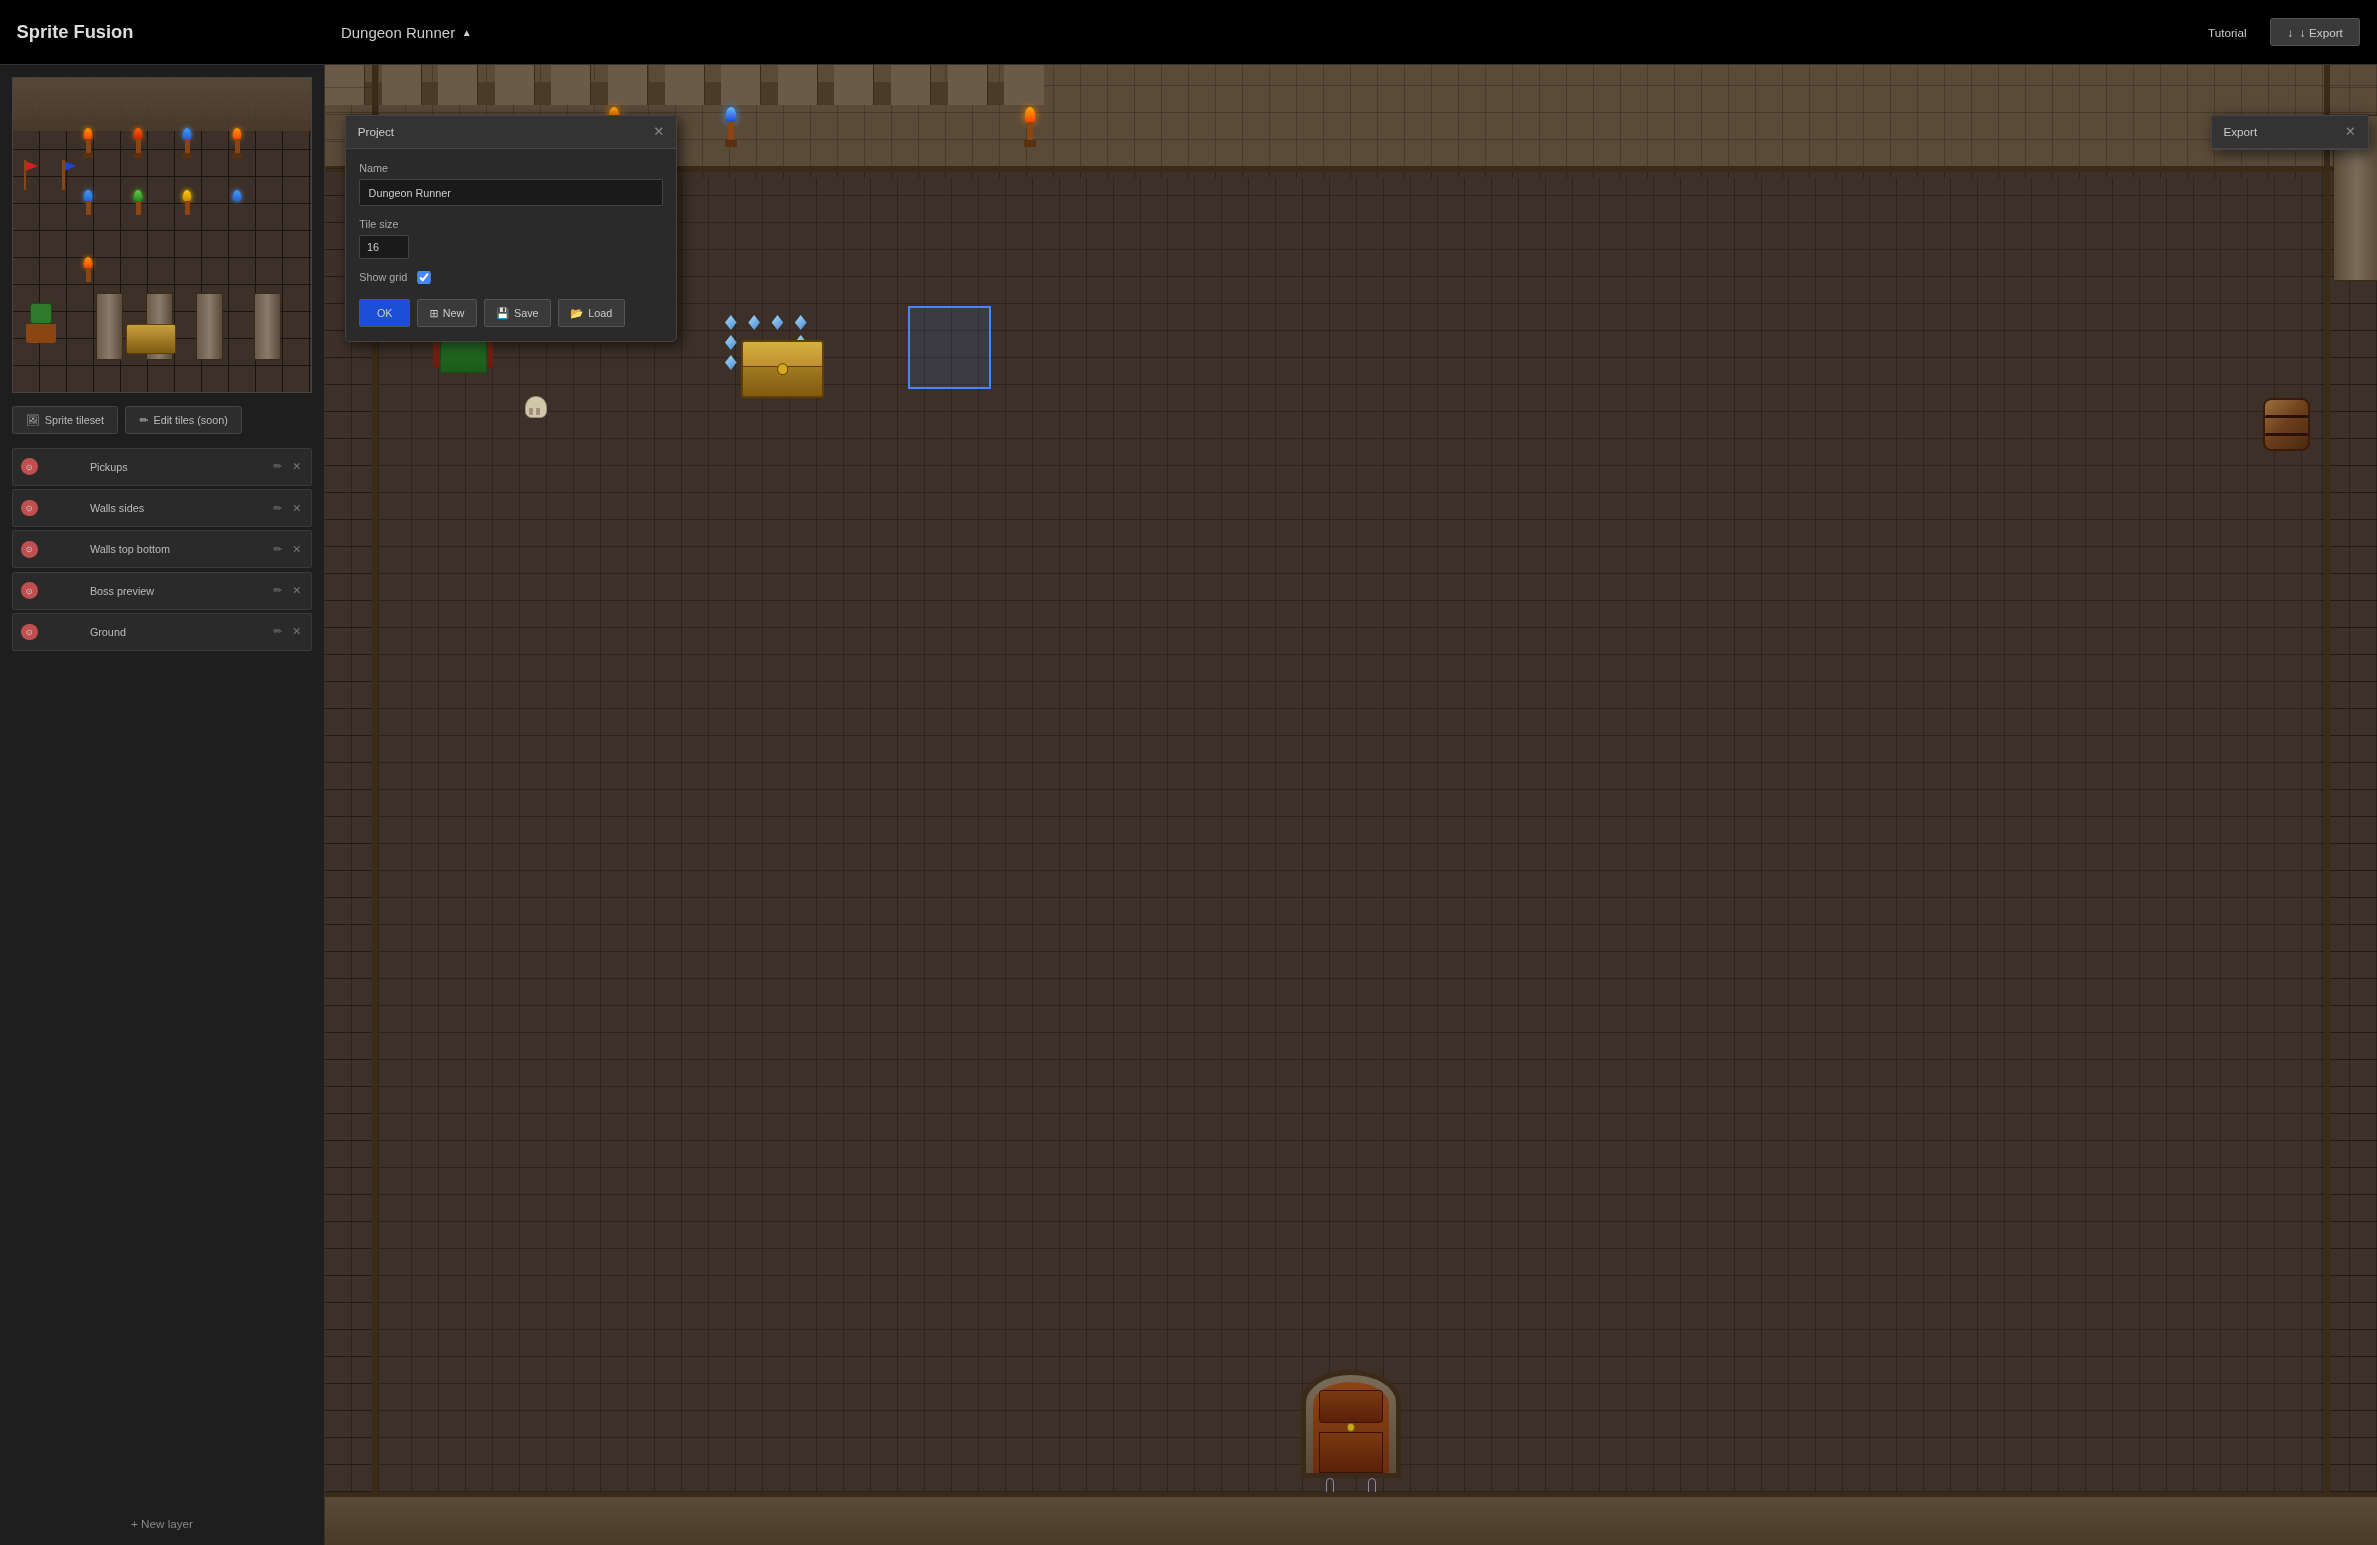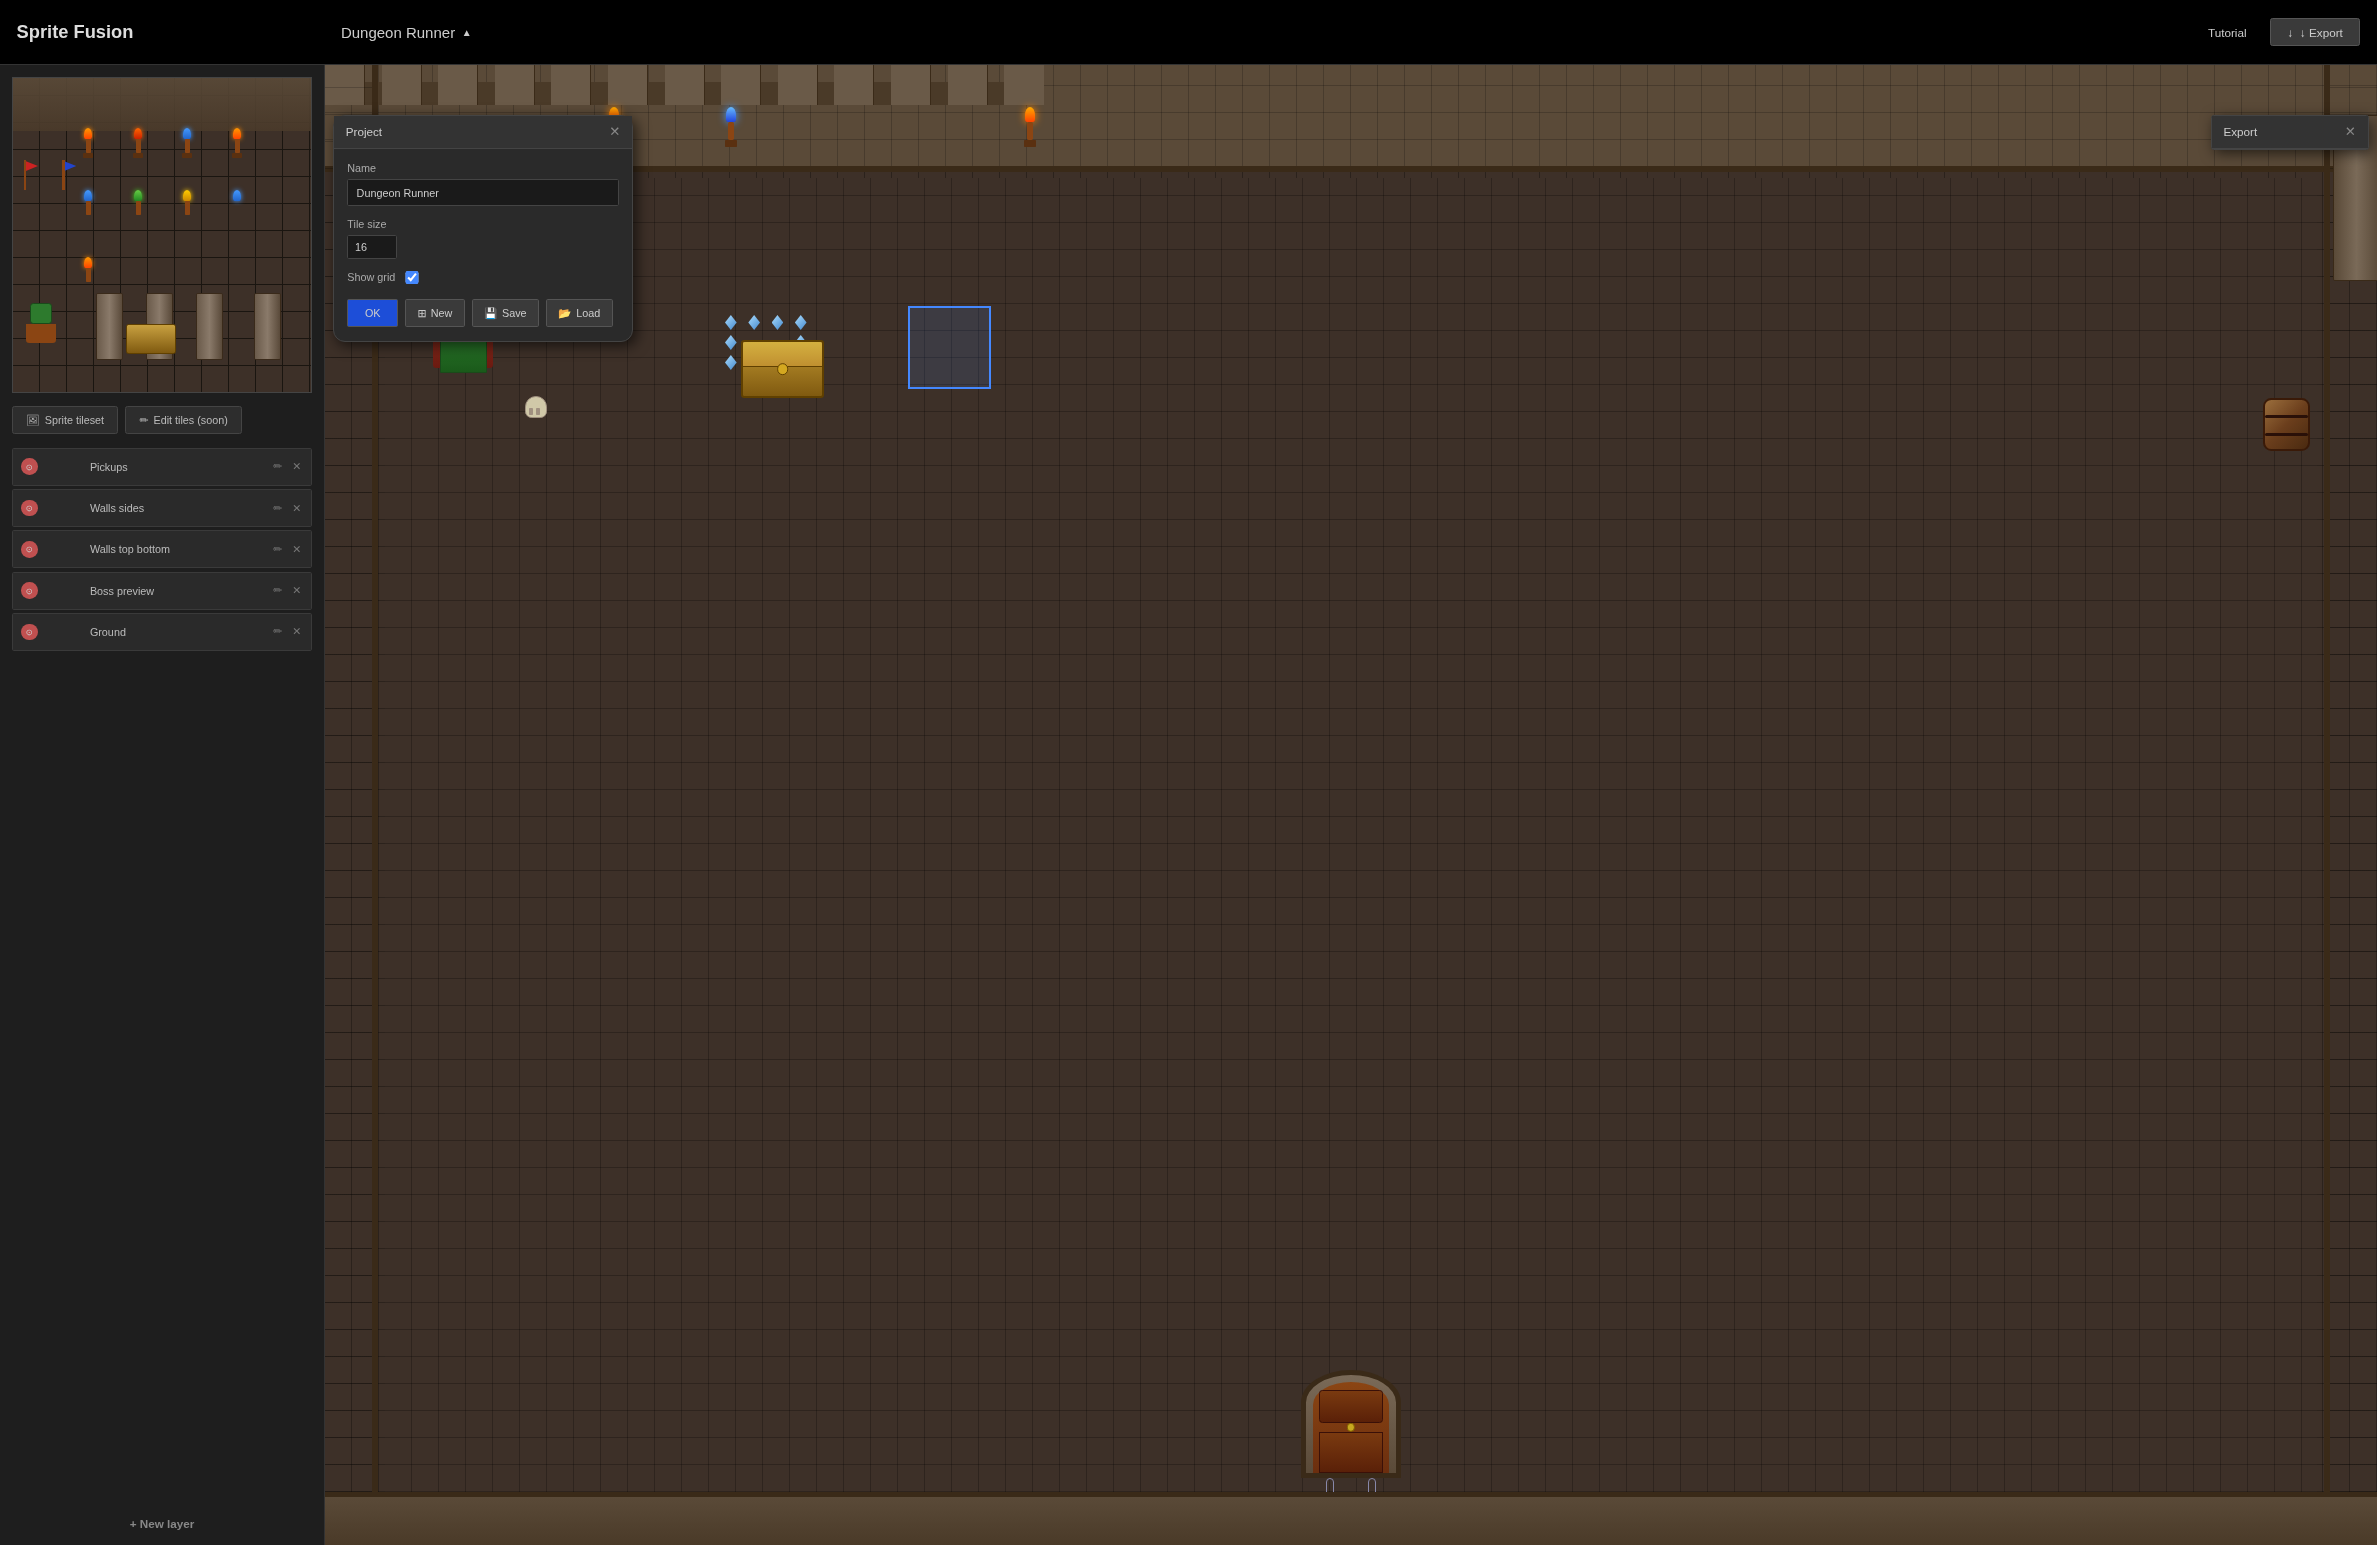--- a/index.html
+++ b/index.html
@@ -194,21 +194,20 @@
       color: #888;
       font-size: 11.7px;
       cursor: pointer;
       padding: 11.7px 0;
       text-align: center;
       display: flex;
       align-items: center;
       justify-content: center;
       gap: 5px;
       margin-top: auto;
-      font-weight: bold;
     }
 
     
     .canvas-area {
       flex: 1;
       background: #252525;
       position: relative;
       overflow: hidden;
     }
 
@@ -228,25 +227,25 @@
       position: relative;
       background-image:
         repeating-linear-gradient(0deg, transparent, transparent 26px, rgba(0,0,0,0.3) 26px, rgba(0,0,0,0.3) 27px),
         repeating-linear-gradient(90deg, transparent, transparent 26px, rgba(0,0,0,0.3) 26px, rgba(0,0,0,0.3) 27px);
     }
 
     
     .project-dialog {
       position: absolute;
       top: 50px;
-      left: 8px;
-      width: 300px;
+      left: 20px;
+      width: 332px;
       background: #2a2a2a;
       border: 0.8px solid #444;
-      border-radius: 12px;
+      border-radius: 5px;
       z-index: 100;
       box-shadow: 3.3px 3.3px 13.3px rgba(0,0,0,0.6);
     }
     .dialog-header {
       background: #333;
       padding: 8.3px 11.7px;
       display: flex;
       align-items: center;
       justify-content: space-between;
       border-bottom: 0.8px solid #444;

